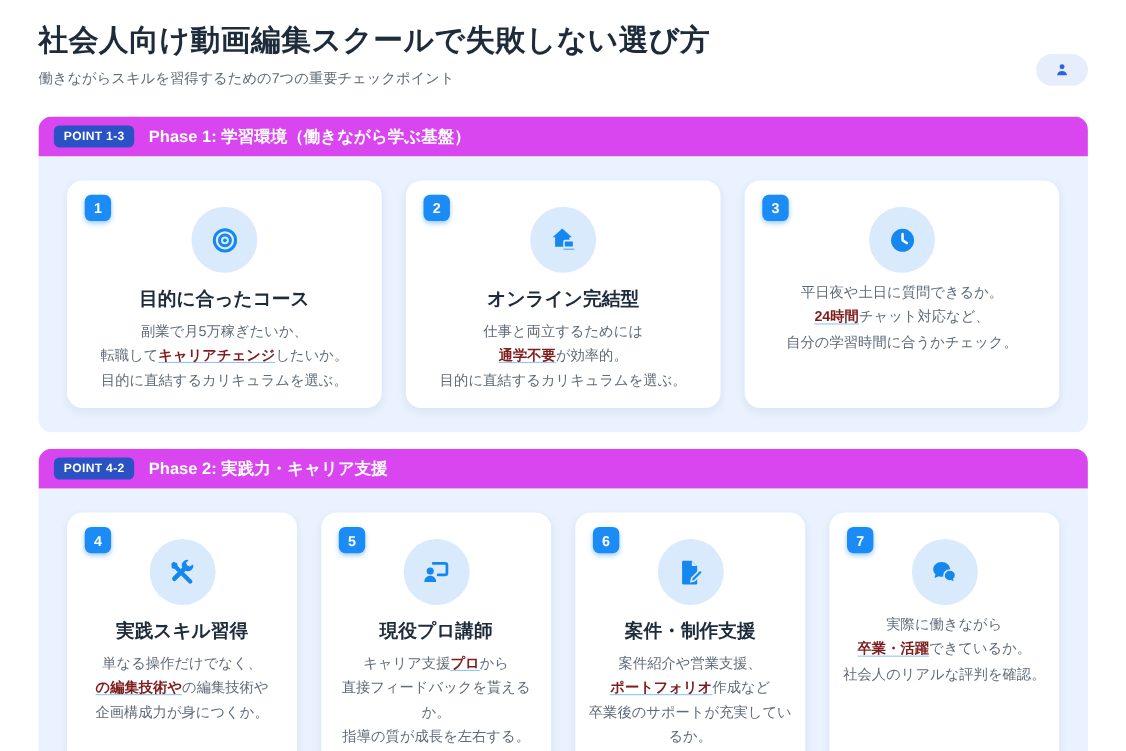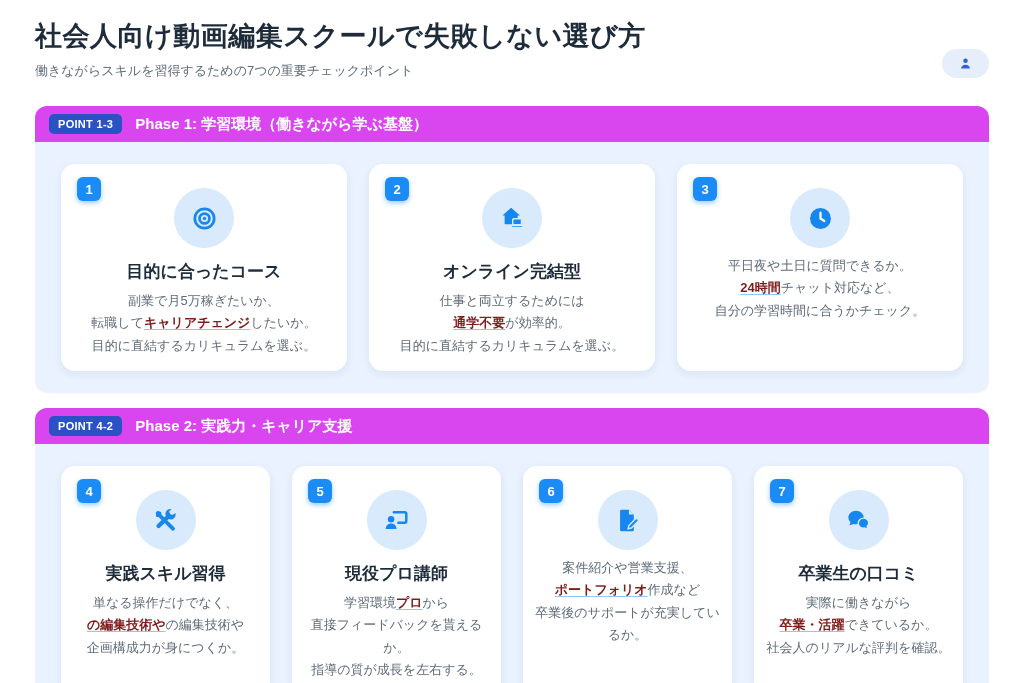--- a/index.html
+++ b/index.html
@@ -155,43 +155,43 @@
   <article class="card">
     <span class="card-num">5</span>
     <span class="icon-circle">
               <svg viewBox="0 0 24 24">
                 <path d="M9.6 4.6h9.6a1.5 1.5 0 0 1 1.5 1.5v6.3a1.5 1.5 0 0 1-1.5 1.5h-5.6" fill="none" stroke="currentColor" stroke-width="2.2" stroke-linecap="round"></path>
                 <circle cx="7.2" cy="10.8" r="2.9" fill="currentColor"></circle>
                 <path d="M2.4 19.6c0-3.1 2.1-5 4.8-5s4.8 1.9 4.8 5z" fill="currentColor"></path>
               </svg>
             </span>
     <h3 class="card-title">現役プロ講師</h3>
-    <p class="card-body"><span>学習環境</span><span class="inline-link">プロ</span><span>から</span><br><span>直接フィードバックを貰えるか。</span><br><span>指導の質が成長を左右する。</span></p>
+    <p class="card-body"><span>キャリア支援</span><span class="inline-link">プロ</span><span>から</span><br><span>直接フィードバックを貰えるか。</span><br><span>指導の質が成長を左右する。</span></p>
   </article>
 
   <article class="card">
     <span class="card-num">6</span>
     <span class="icon-circle">
               <svg viewBox="0 0 24 24">
                 <path d="M6.4 2.4h6.9l4.3 4.3v13.9a1 1 0 0 1-1 1H6.4a1 1 0 0 1-1-1V3.4a1 1 0 0 1 1-1z" fill="currentColor"></path>
                 <path d="M13.3 2.4v4.3h4.3z" fill="#d8eafc"></path>
                 <path d="m12.6 19.3.6-2.8 5.8-5.8a1.55 1.55 0 0 1 2.2 2.2l-5.8 5.8z" fill="currentColor" stroke="#d8eafc" stroke-width="1.3"></path>
               </svg>
             </span>
+    <h3 class="card-title">案件・制作支援</h3>
     <p class="card-body"><span>案件紹介や営業支援、</span><br><span class="inline-link">ポートフォリオ</span><span>作成など</span><br><span>卒業後のサポートが充実しているか。</span></p>
   </article>
 
   <article class="card">
     <span class="card-num">7</span>
     <span class="icon-circle">
               <svg viewBox="0 0 24 24">
                 <path d="M9.8 3.4c3.8 0 6.9 2.7 6.9 6 0 3.3-3.1 6-6.9 6-.8 0-1.6-.1-2.3-.4L4 16.4l.8-3C3.7 12.3 3 11 3 9.4c0-3.3 3-6 6.8-6z" fill="currentColor"></path>
                 <path d="M16.4 9.9c2.6 0 4.7 1.9 4.7 4.3 0 1.2-.5 2.2-1.4 3l.8 3-3.1-1.5c-.3.1-.7.1-1 .1-2.6 0-4.7-1.9-4.7-4.3s2.1-4.6 4.7-4.6z" fill="currentColor" stroke="#d8eafc" stroke-width="1.3"></path>
               </svg>
             </span>
-    <h3 class="card-title">卒業生の口コミ</h3>
     <p class="card-body"><span>実際に働きながら</span><br><span class="inline-link">卒業・活躍</span><span>できているか。</span><br><span>社会人のリアルな評判を確認。</span></p>
   </article>
 </div>
   </section>
 </main>
 
 </div>
 
 </body></html>

